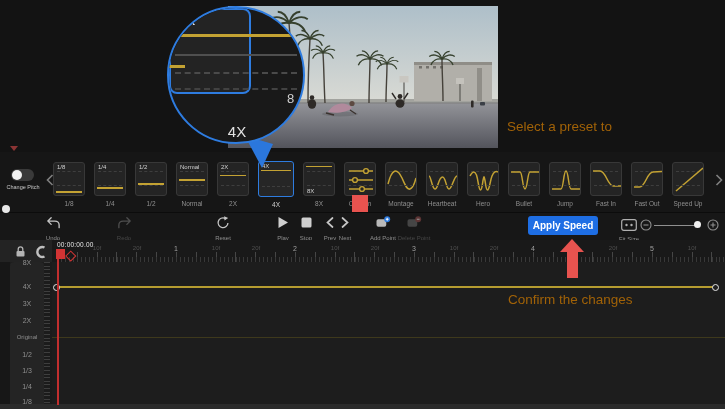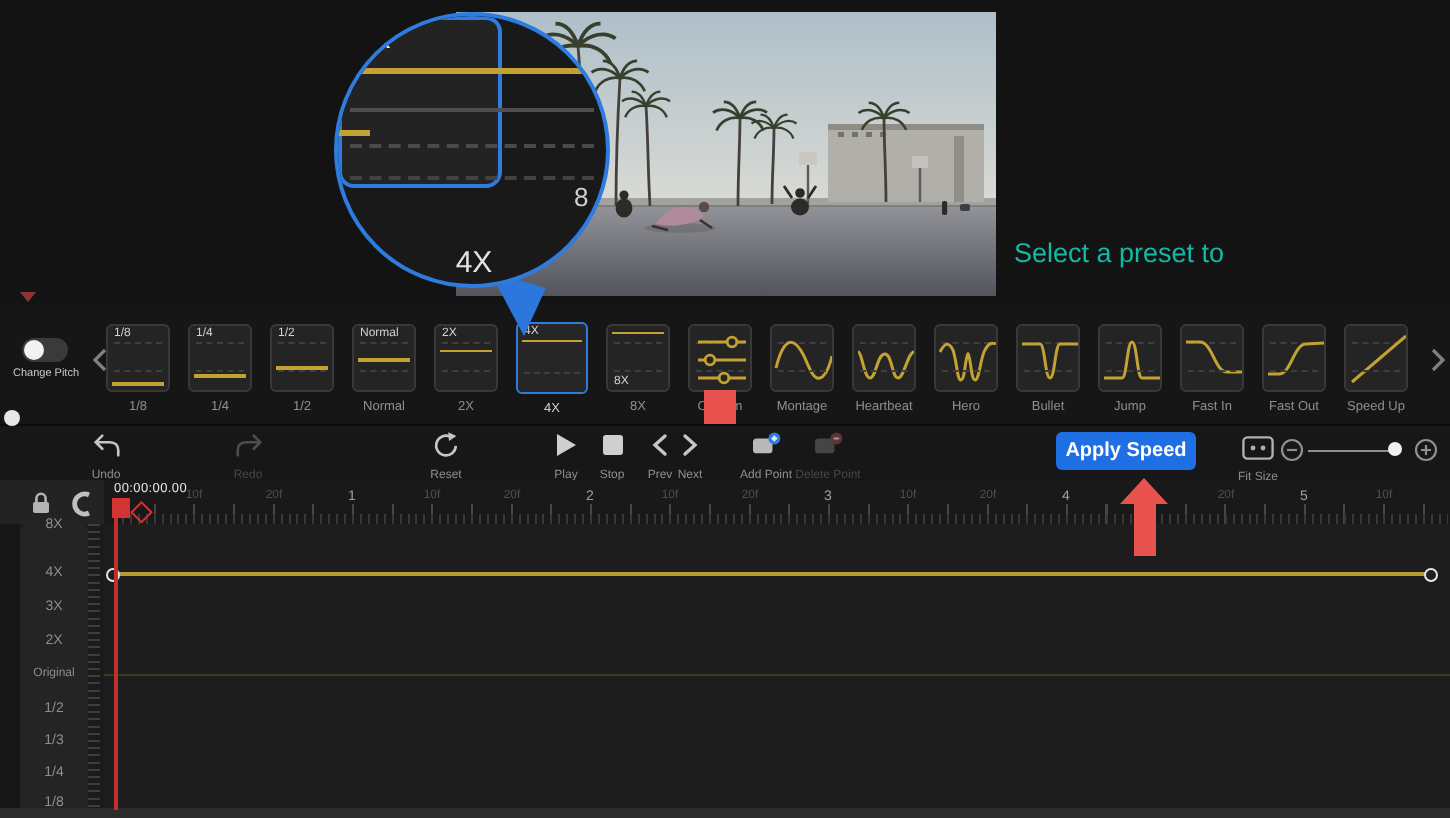--- a/index.html
+++ b/index.html
@@ -23,21 +23,21 @@
   .mag-card-label{position:absolute;left:8px;top:3px;font-size:15px;color:#f0f0f0;}
   .m-yellow{left:6px;right:6px;top:26px;height:2.5px;background:#c3a233;}
   .m-gray{left:6px;right:6px;top:46px;height:2px;background:#4f4f4f;}
   .m-dash1{left:6px;right:6px;top:64px;border-top:2px dashed #4a4a4a;}
   .m-dash2{left:6px;right:6px;top:80px;border-top:2px dashed #424242;}
   .mag-frag-8{position:absolute;left:118px;top:83px;font-size:13px;color:#cfcfcf;}
   .mag-caption{position:absolute;left:27px;width:82px;top:115px;text-align:center;
                font-size:15px;color:#e2e2e2;}
 
   
-  .ann{color:#14b8a6;z-index:9;}
+  .ann{color:#a16207;z-index:9;}
   .ann-select{left:507px;top:119px;font-size:13.5px;line-height:16.5px;}
   .ann-confirm{left:508px;top:292px;font-size:13.5px;}
   .red-square{left:352px;top:195px;width:16px;height:17px;background:#e8534f;z-index:9;}
   .red-arrow-head{left:560px;top:239px;width:0;height:0;border-left:12.5px solid transparent;
                   border-right:12.5px solid transparent;border-bottom:13px solid #e8534f;z-index:9;}
   .red-arrow-shaft{left:567px;top:251px;width:11px;height:27px;background:#e8534f;z-index:9;}
   .collapse-tri{left:10px;top:146px;width:0;height:0;border-left:4.5px solid transparent;
                 border-right:4.5px solid transparent;border-top:5.5px solid #8b3434;}
 
   
@@ -485,17 +485,18 @@
 
   <i class="abs ph-marker"></i>
   <i class="abs ph-diamond"></i>
   <i class="abs ph-line"></i>
 
   <i class="abs hscroll"></i>
 
   <div class="abs ann ann-select">
     <div>Select a preset to</div>
   </div>
+  <div class="abs ann ann-confirm">Confirm the changes</div>
   <i class="abs red-square"></i>
   <i class="abs red-arrow-head"></i>
   <i class="abs red-arrow-shaft"></i>
 
 </div>
 
 </body></html>

